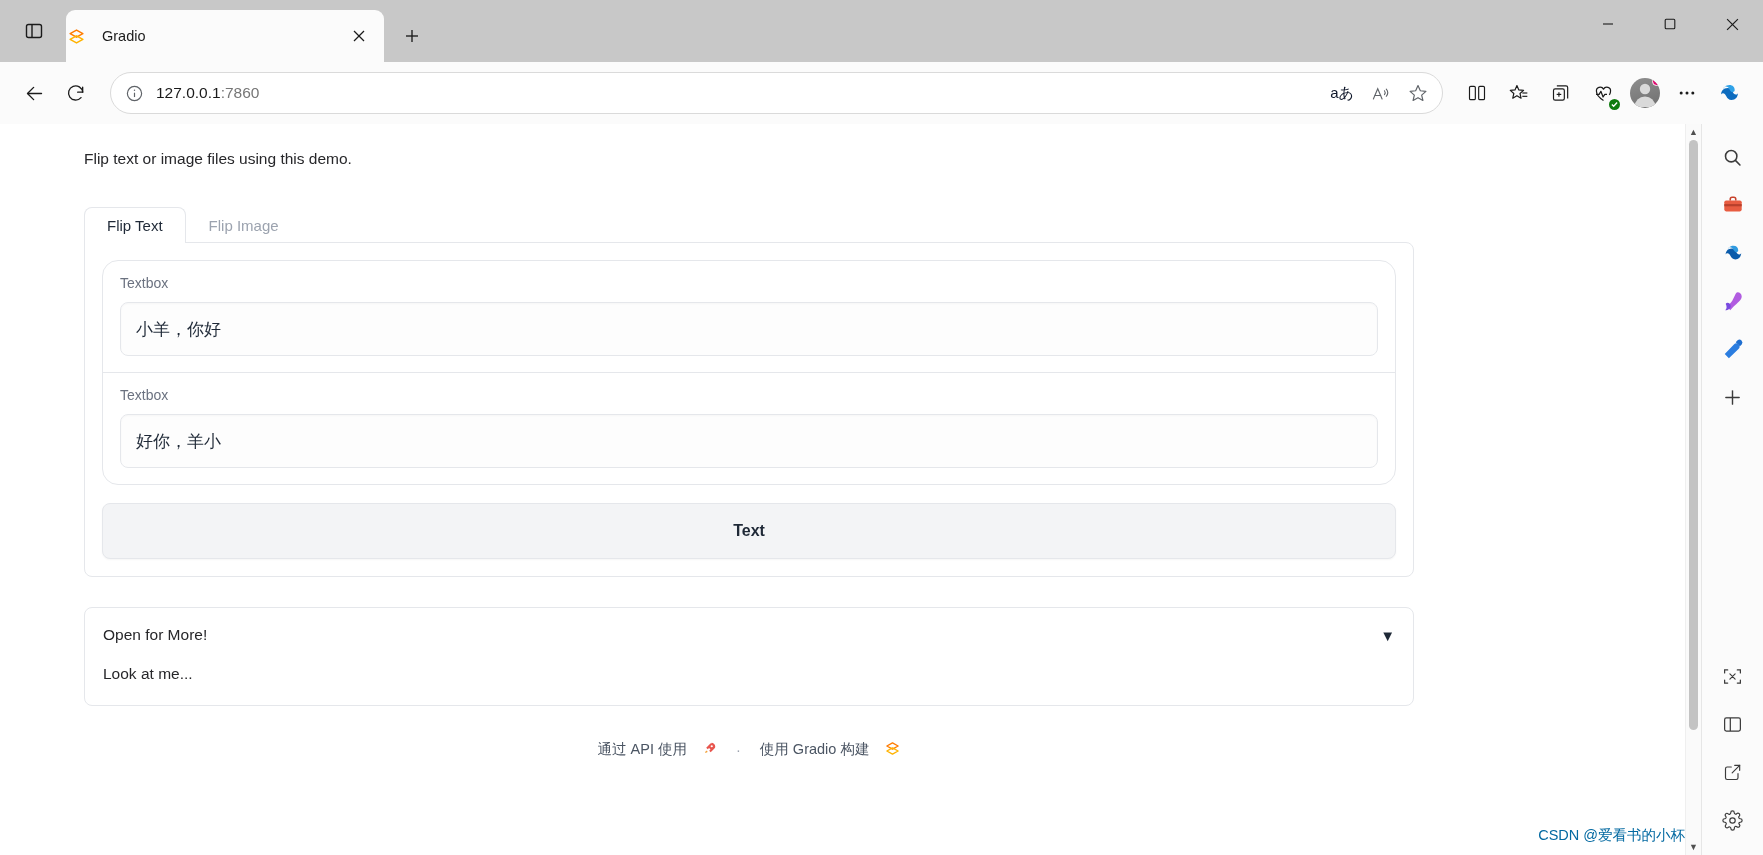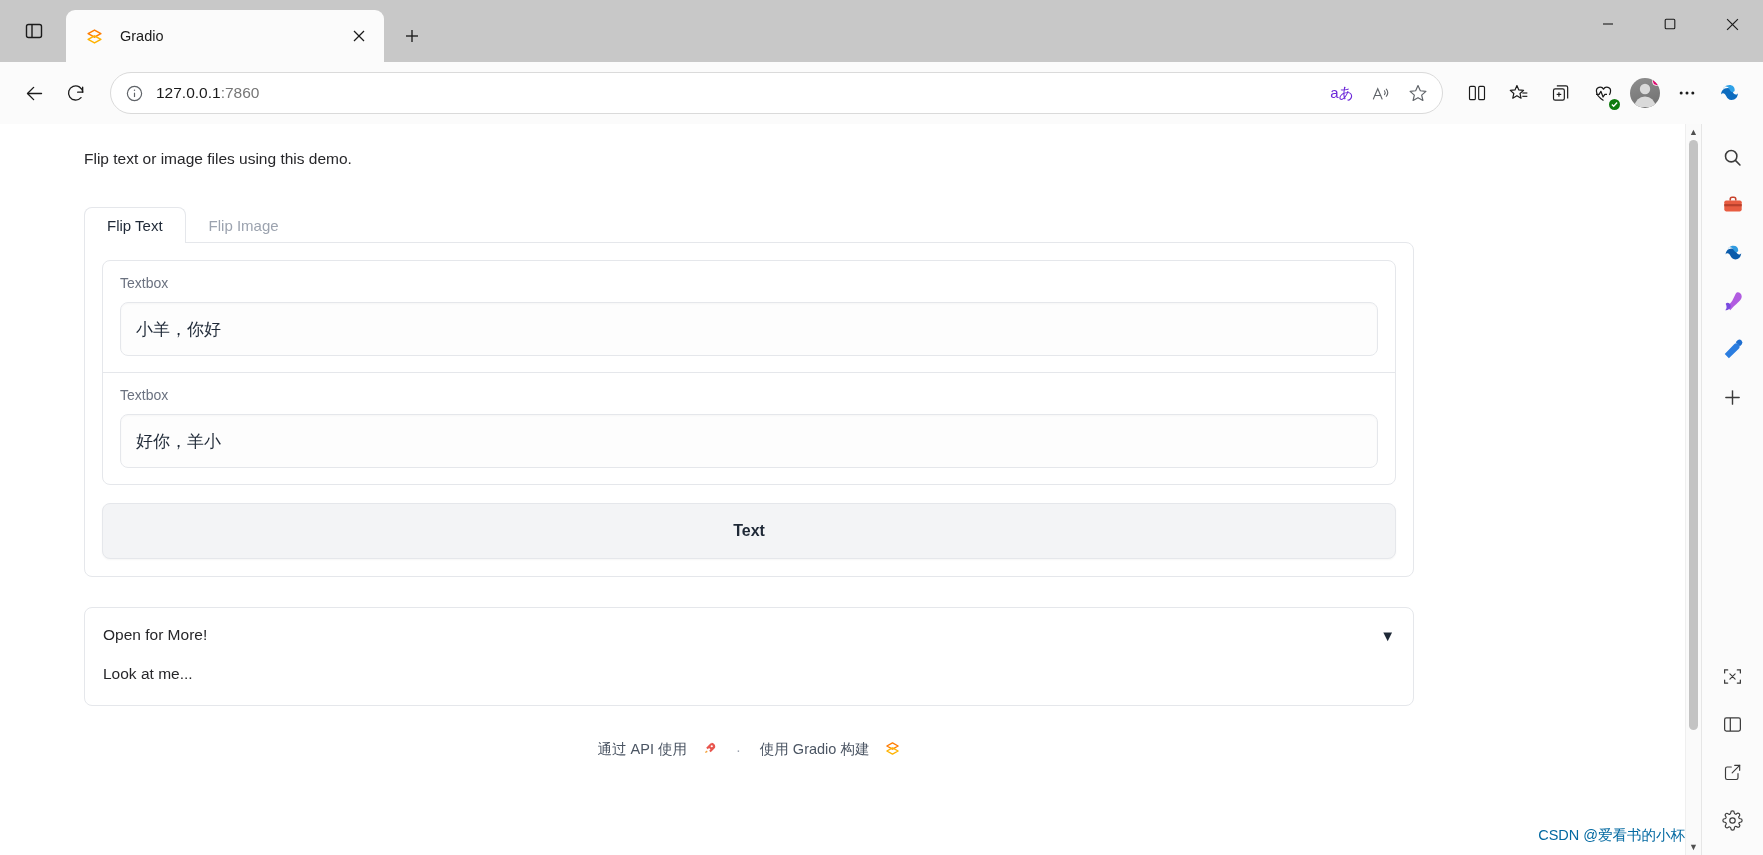--- a/index.html
+++ b/index.html
@@ -19,21 +19,21 @@
   }
   .tab-strip-btn {
     width: 52px; height: 50px; margin-left: 8px; margin-bottom: 6px;
     display: flex; align-items: center; justify-content: center;
     border-radius: 7px; cursor: pointer;
   }
 
   .tab {
     width: 318px; height: 52px; background: #fbfbfb;
     border-radius: 9px 9px 0 0;
-    display: flex; align-items: center; padding: 0 12px 0 18px;
+    display: flex; align-items: center; padding: 0 12px 0 0;
     position: relative; margin-left: 6px; cursor: pointer;
   }
   .tab-favicon { width: 20px; height: 20px; flex: 0 0 20px; display:flex; align-items:center; justify-content:center; }
   .tab-title {
     flex: 1; font-size: 14.5px; color: #1b1b1b; margin-left: 16px;
     white-space: nowrap; overflow: hidden; text-overflow: ellipsis;
   }
   .tab-close {
     width: 26px; height: 26px; border-radius: 5px; flex: 0 0 26px;
     display: flex; align-items: center; justify-content: center; cursor: pointer;
@@ -106,21 +106,21 @@
   .g-tab.active {
     color: #1f2937; background: #ffffff; border-color: #e5e7eb;
     font-weight: 400;
   }
   .tab-panel {
     border: 1px solid #e5e7eb; border-radius: 0 8px 8px 8px;
     background: #ffffff; padding: 17px; margin-top: 0;
   }
 
   .form-group {
-    border: 1px solid #e5e7eb; border-radius: 8px; overflow: hidden; background:#fff;
+    border: 1px solid #e5e7eb; border-radius: 16px; overflow: hidden; background:#fff;
   }
   .field { padding: 14px 17px 16px 17px; }
   .field + .field { border-top: 1px solid #e5e7eb; }
   .field-label { font-size: 14px; color: #6b7280; margin-bottom: 11px; }
   .textinput {
     width: 100%; height: 54px; border: 1px solid #e5e7eb; border-radius: 8px;
     background: #fdfdfd; font-size: 17px; color: #1f2937;
     padding: 0 15px; font-family: "Liberation Sans","DejaVu Sans",sans-serif;
     outline: none;
     box-shadow: inset 0 1px 2px rgba(0,0,0,0.03);
@@ -256,21 +256,21 @@
     <div class="addressbar">
       <span style="display:flex;align-items:center;">
         <svg width="19" height="19" viewBox="0 0 24 24" fill="none" stroke="#5f6368" stroke-width="1.5">
           <circle cx="12" cy="12" r="9"></circle>
             <line x1="12" y1="11" x2="12" y2="16.5"></line>
             <circle cx="12" cy="7.8" r="0.9" fill="#5f6368" stroke="none"></circle>
         </svg>
       </span>
       <span class="url-text"><span>127.0.0.1</span><span class="port">:7860</span></span>
       <span class="addr-icons">
-        <span class="addr-ico" style="font-size:15px;color:#6d28d9;">aあ</span>
+        <span class="addr-ico" style="font-size:15px;color:#0f172a;">aあ</span>
         <span class="addr-ico">
           <svg width="19" height="19" viewBox="0 0 24 24" fill="none" stroke="#5f6368" stroke-width="1.4" stroke-linecap="round">
             <path d="M3 19 L8.5 6 L14 19"></path>
               <line x1="5.2" y1="14.5" x2="12.2" y2="14.5"></line>
             <path d="M17 8.5a4 4 0 0 1 0 5"></path>
               <path d="M19.3 6.5a7 7 0 0 1 0 9"></path>
           </svg>
         </span>
         <span class="addr-ico">
           <svg width="20" height="20" viewBox="0 0 24 24" fill="none" stroke="#5f6368" stroke-width="1.4" stroke-linejoin="round">

